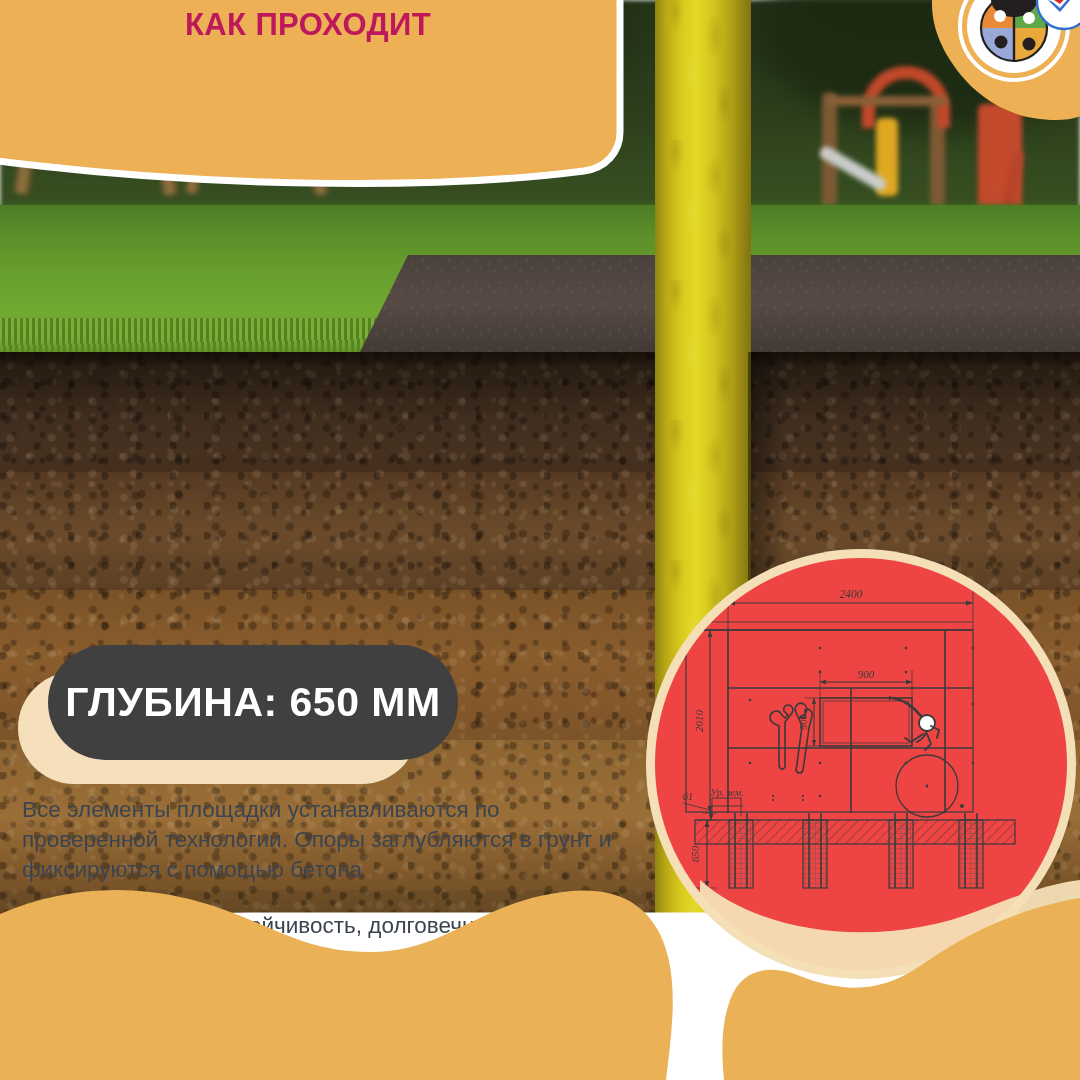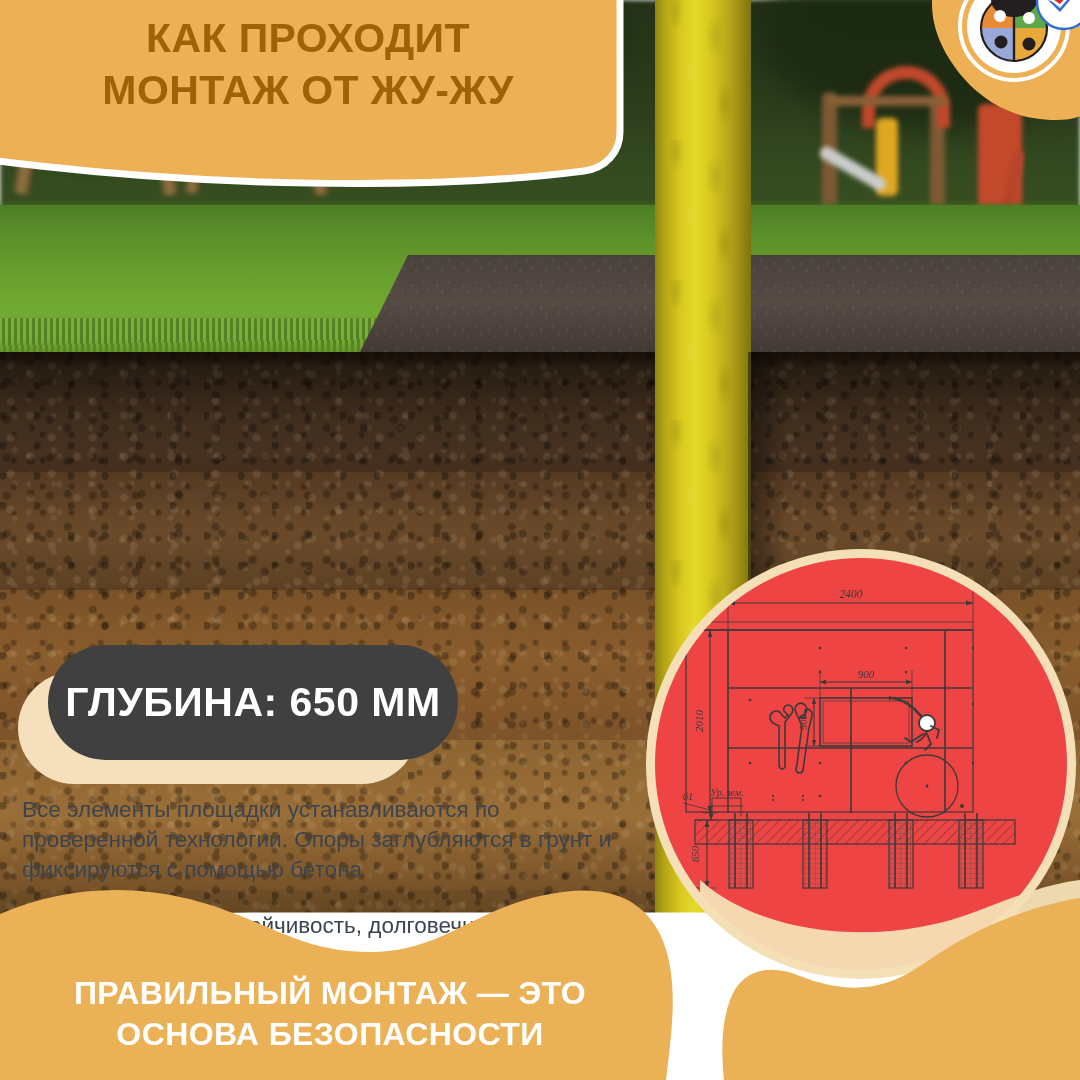--- a/index.html
+++ b/index.html
@@ -118,23 +118,23 @@
       radial-gradient(ellipse 13px 30px at 72% 74%, rgba(0,0,0,.1), transparent 70%);
     background-size:96px 140px;
     opacity:.9;
   }
   .pole-shadow {
     position:absolute; left:748px; top:352px; width:38px; height:628px;
     background:linear-gradient(90deg, rgba(0,0,0,.45), rgba(0,0,0,0));
   }
   .header-svg { position:absolute; left:0; top:0; }
   .header-title {
-    position:absolute; left:0; top:12px; width:616px;
-    text-align:center; color:#a16207;
-    font-size:41px; font-weight:bold; line-height:1.28;
+    position:absolute; left:0; top:5px; width:616px;
+    text-align:center; color:#be185d;
+    font-size:31px; font-weight:bold; line-height:1.28;
     letter-spacing:.4px; text-transform:uppercase;
   }
 
   
   .logo-blob { position:absolute; left:930px; top:-30px; }
 
   
   .depth-shadow {
     position:absolute; left:18px; top:672px; width:400px; height:112px;
     background:#f6e0bc; border-radius:56px;
@@ -232,21 +232,20 @@
     <path d="M0,236 C130,236 150,214 250,214 L1080,214 L1080,380 L0,380 Z" fill="#ffffff"></path>
     <path d="M0,236 C130,236 150,214 250,214 L1080,214" fill="none" stroke="#ffffff" stroke-width="3"></path>
   </svg>
 
   <svg class="header-svg" width="660" height="200" viewBox="0 0 660 200">
     <path d="M-10,-10 L620,-10 L620,132 C620,152 606,168 584,171
              C420,192 200,184 40,166 C22,164 -10,160 -10,160 Z" fill="#edb054" stroke="#ffffff" stroke-width="7"></path>
   </svg>
   <div class="header-title">
     <div>КАК ПРОХОДИТ</div>
-    <div>МОНТАЖ ОТ ЖУ-ЖУ</div>
   </div>
 
   <svg class="logo-blob" width="170" height="160" viewBox="0 0 170 160">
     <path d="M10,-20 L190,-20 L190,92 C190,126 162,150 126,150
              C78,150 48,126 30,104 C14,84 2,60 2,34 C2,10 4,-20 10,-20 Z" fill="#edb054"></path>
 
     <circle cx="84" cy="56" r="54" fill="none" stroke="#ffffff" stroke-width="4"></circle>
     <circle cx="84" cy="56" r="47" fill="#ffffff"></circle>
 
     <g>
@@ -448,18 +447,14 @@
              C1020,46 960,70 900,88 C820,112 740,70 700,20 Z" fill="#f4dfb6" opacity=".95"></path>
 
     <path d="M0,34 C60,8 130,2 200,22 C270,42 300,72 370,72
              C440,72 470,32 540,16 C600,2 640,14 660,54
              C680,96 672,150 666,200 L0,200 Z" fill="#eab157"></path>
 
     <path d="M1080,18 C1010,30 960,58 920,86 C880,114 840,112 800,96
              C770,84 742,88 730,120 C720,148 722,176 724,200
              L1080,200 Z" fill="#eab157"></path>
   </svg>
-  <div class="bottom-title">
-    <div>ПРАВИЛЬНЫЙ МОНТАЖ — ЭТО</div>
-    <div>ОСНОВА БЕЗОПАСНОСТИ</div>
-  </div>
 
 </div>
 
 </body></html>

